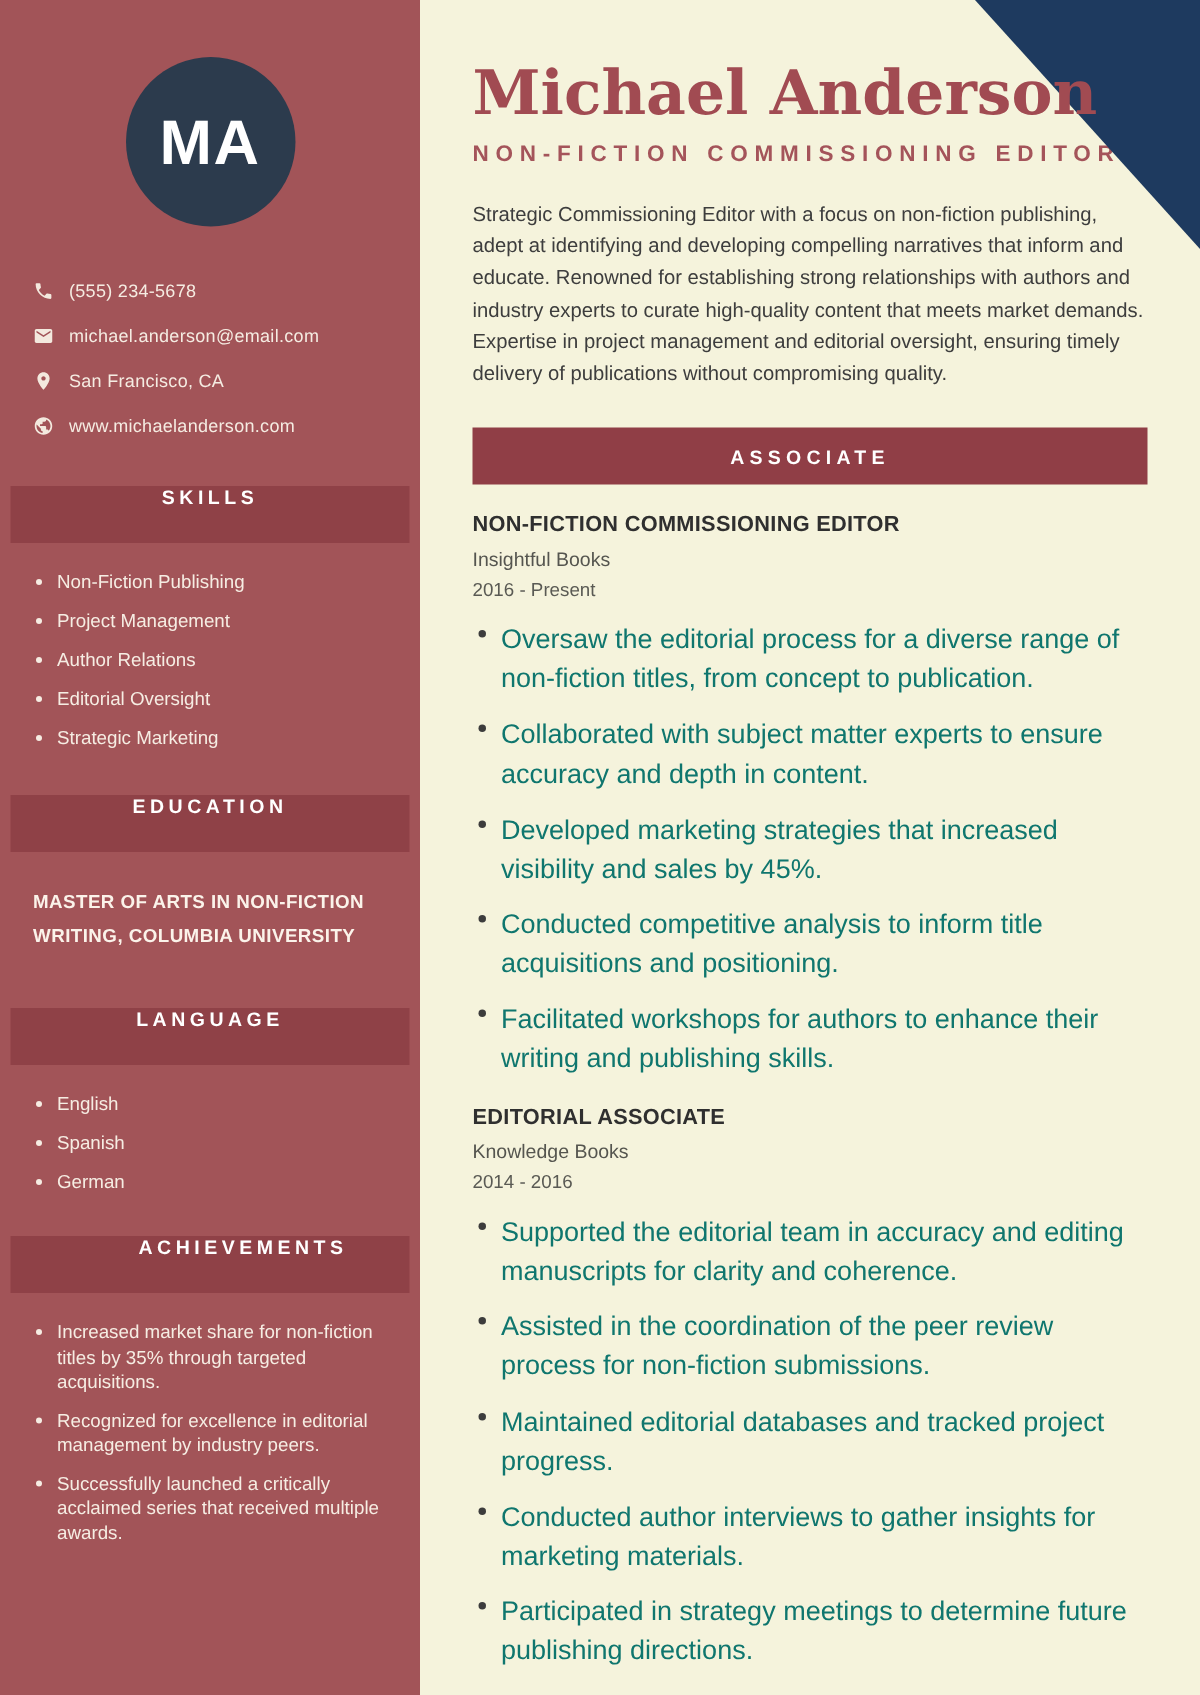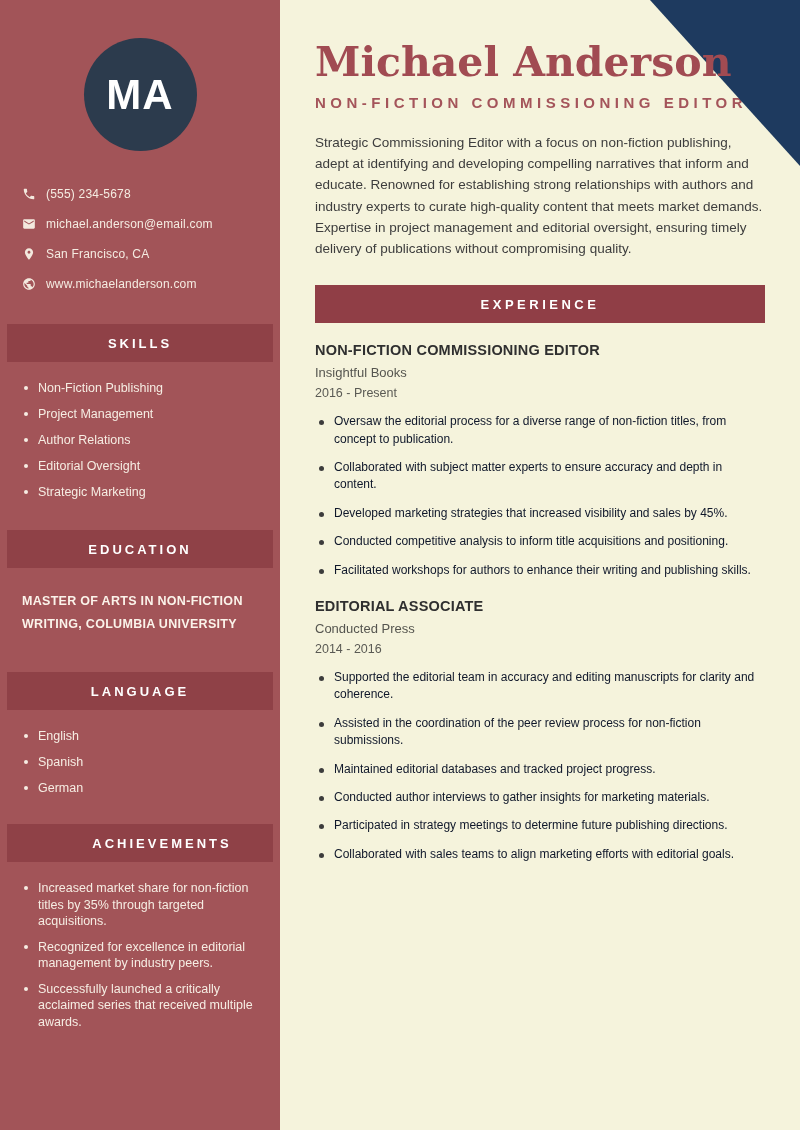--- a/index.html
+++ b/index.html
@@ -48,21 +48,21 @@
     margin-right: 10px;
     display: inline-flex;
   }
   .contact-row .cicon svg { width: 14px; height: 14px; fill: #f3e9de; }
   .contact-row .ctext { font-size: 12px; letter-spacing: 0.2px; color: #f5ece2; }
 
   .side-box {
     margin: 0 7px;
     height: 38px;
     background: #8f4147;
-    display: flex; align-items: center; justify-content: center;
+    display: flex; justify-content: center;
     font-size: 13px;
     font-weight: bold;
     letter-spacing: 3px;
     color: #ffffff;
   }
   .box-skills { margin-top: 33px; }
   .box-education { margin-top: 30px; }
   .box-language { margin-top: 36px; }
   .box-achievements { margin-top: 28px; padding-left: 44px; }
 
@@ -154,22 +154,22 @@
   }
   .job-company { margin-top: 7px; font-size: 13px; color: #55554f; }
   .job-dates { margin-top: 6px; font-size: 12.5px; color: #5a5a54; }
   ul.job-bullets {
     list-style: none;
     margin-top: 13px;
   }
   ul.job-bullets li {
     position: relative;
     padding-left: 19px;
-    font-size: 12px;
-    color: #0f172a;
+    font-size: 18px;
+    color: #0f766e;
     line-height: 1.45;
     margin-bottom: 11px;
   }
   ul.job-bullets li::before {
     content: "";
     position: absolute;
     left: 4px; top: 7px;
     width: 5px; height: 5px;
     border-radius: 50%;
     background: #3c3c3c;
@@ -259,39 +259,39 @@
 
   <main class="main">
     <div class="corner-triangle"></div>
 
     <h1 class="name">Michael Anderson</h1>
     <div class="job-title-header">NON-FICTION COMMISSIONING EDITOR</div>
 
     <p class="summary">Strategic Commissioning Editor with a focus on non-fiction publishing, adept at identifying and developing compelling narratives that inform and educate. Renowned for establishing strong relationships with authors and industry experts to curate high-quality content that meets market demands. Expertise in project management and editorial oversight, ensuring timely delivery of publications without compromising quality.</p>
 
     <div class="banner">
-      <span>EXPERIENCE</span>
+      <span>ASSOCIATE</span>
     </div>
 
     <section class="job">
       <div class="job-title">NON-FICTION COMMISSIONING EDITOR</div>
       <div class="job-company">Insightful Books</div>
       <div class="job-dates">2016 - Present</div>
       <ul class="job-bullets">
         <li>Oversaw the editorial process for a diverse range of non-fiction titles, from concept to publication.</li>
           <li>Collaborated with subject matter experts to ensure accuracy and depth in content.</li>
           <li>Developed marketing strategies that increased visibility and sales by 45%.</li>
           <li>Conducted competitive analysis to inform title acquisitions and positioning.</li>
           <li>Facilitated workshops for authors to enhance their writing and publishing skills.</li>
       </ul>
     </section>
 
     <section class="job">
       <div class="job-title">EDITORIAL ASSOCIATE</div>
-      <div class="job-company">Conducted Press</div>
+      <div class="job-company">Knowledge Books</div>
       <div class="job-dates">2014 - 2016</div>
       <ul class="job-bullets">
         <li>Supported the editorial team in accuracy and editing manuscripts for clarity and coherence.</li>
           <li>Assisted in the coordination of the peer review process for non-fiction submissions.</li>
           <li>Maintained editorial databases and tracked project progress.</li>
           <li>Conducted author interviews to gather insights for marketing materials.</li>
           <li>Participated in strategy meetings to determine future publishing directions.</li>
           <li>Collaborated with sales teams to align marketing efforts with editorial goals.</li>
       </ul>
     </section>

